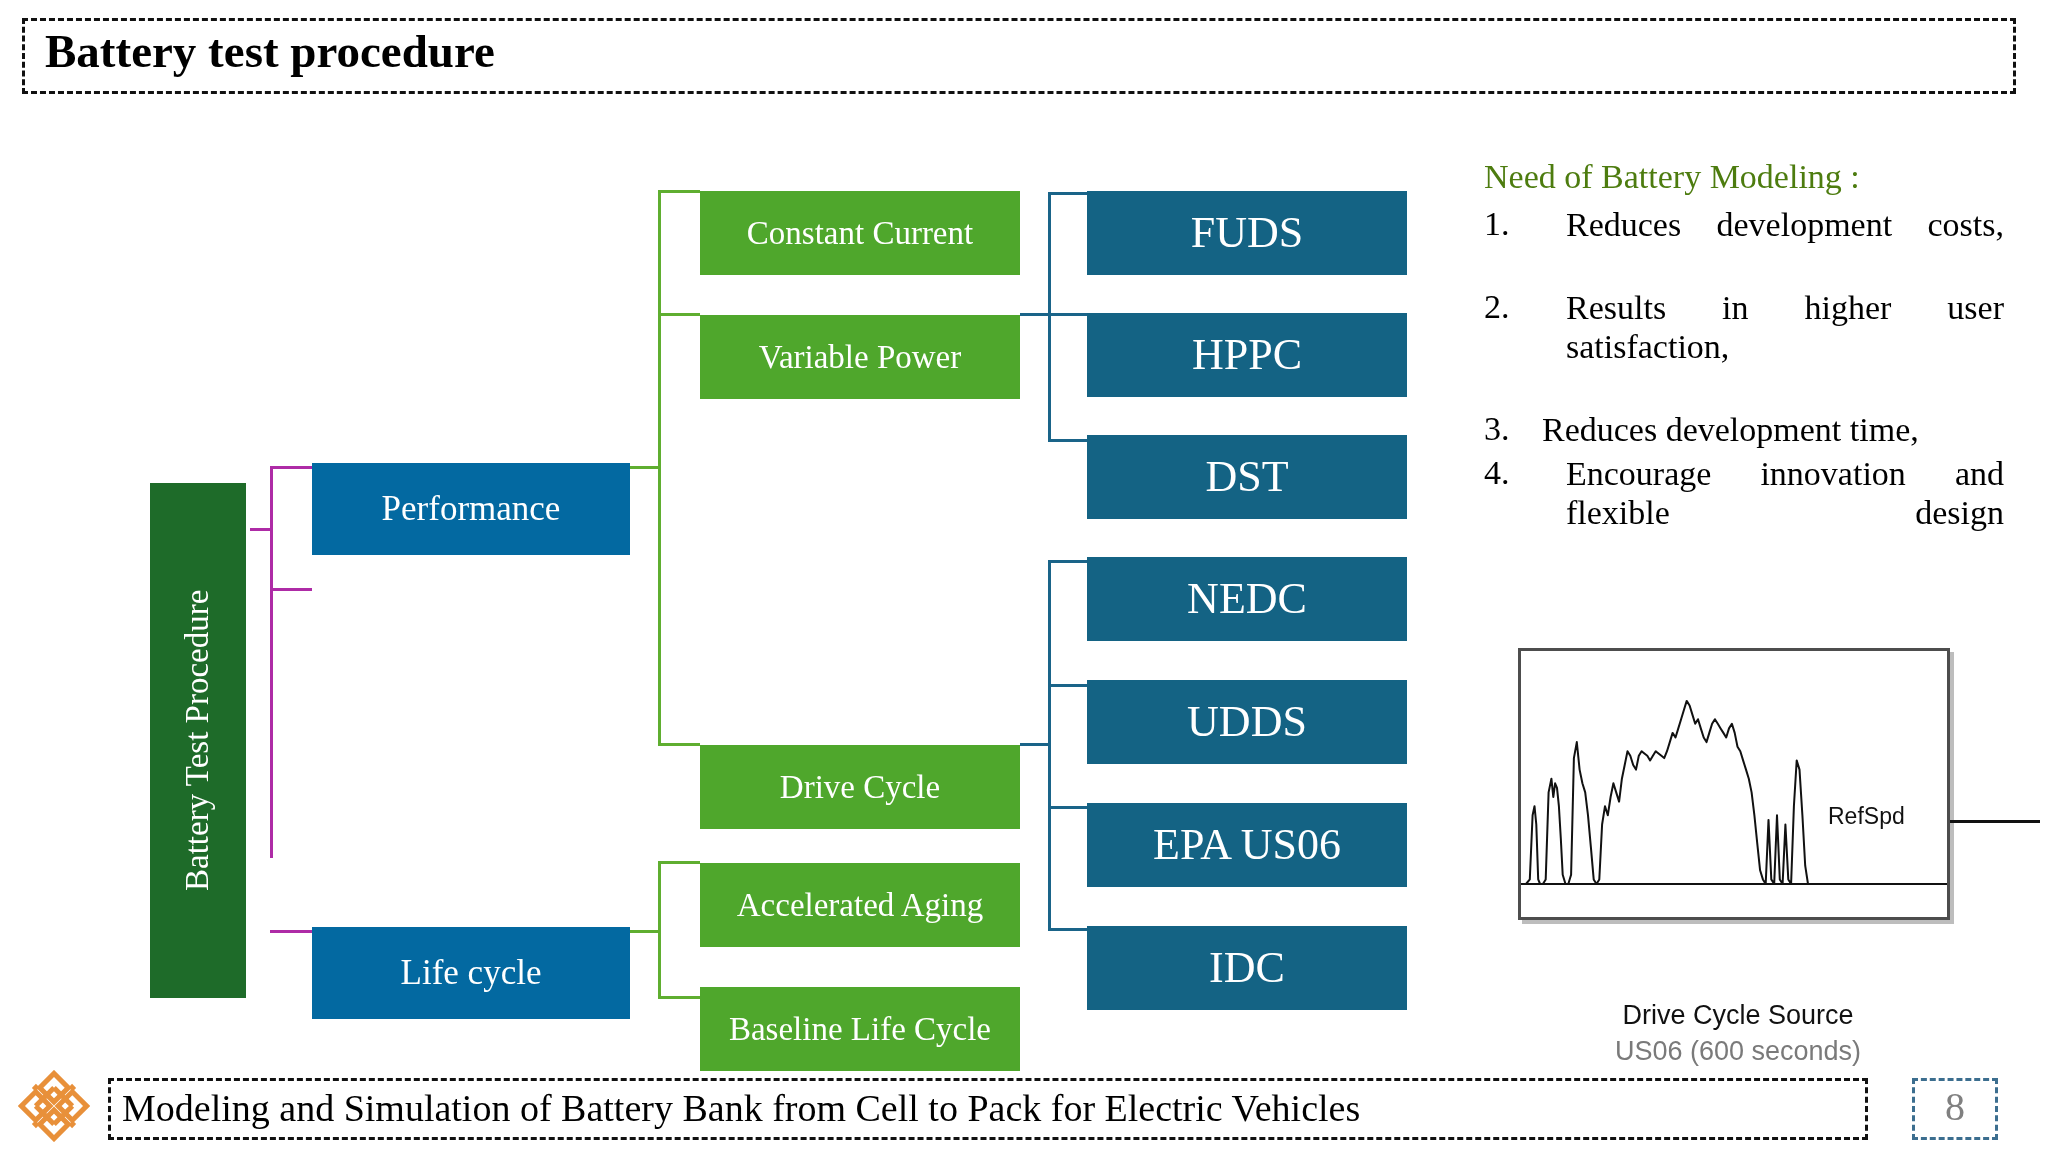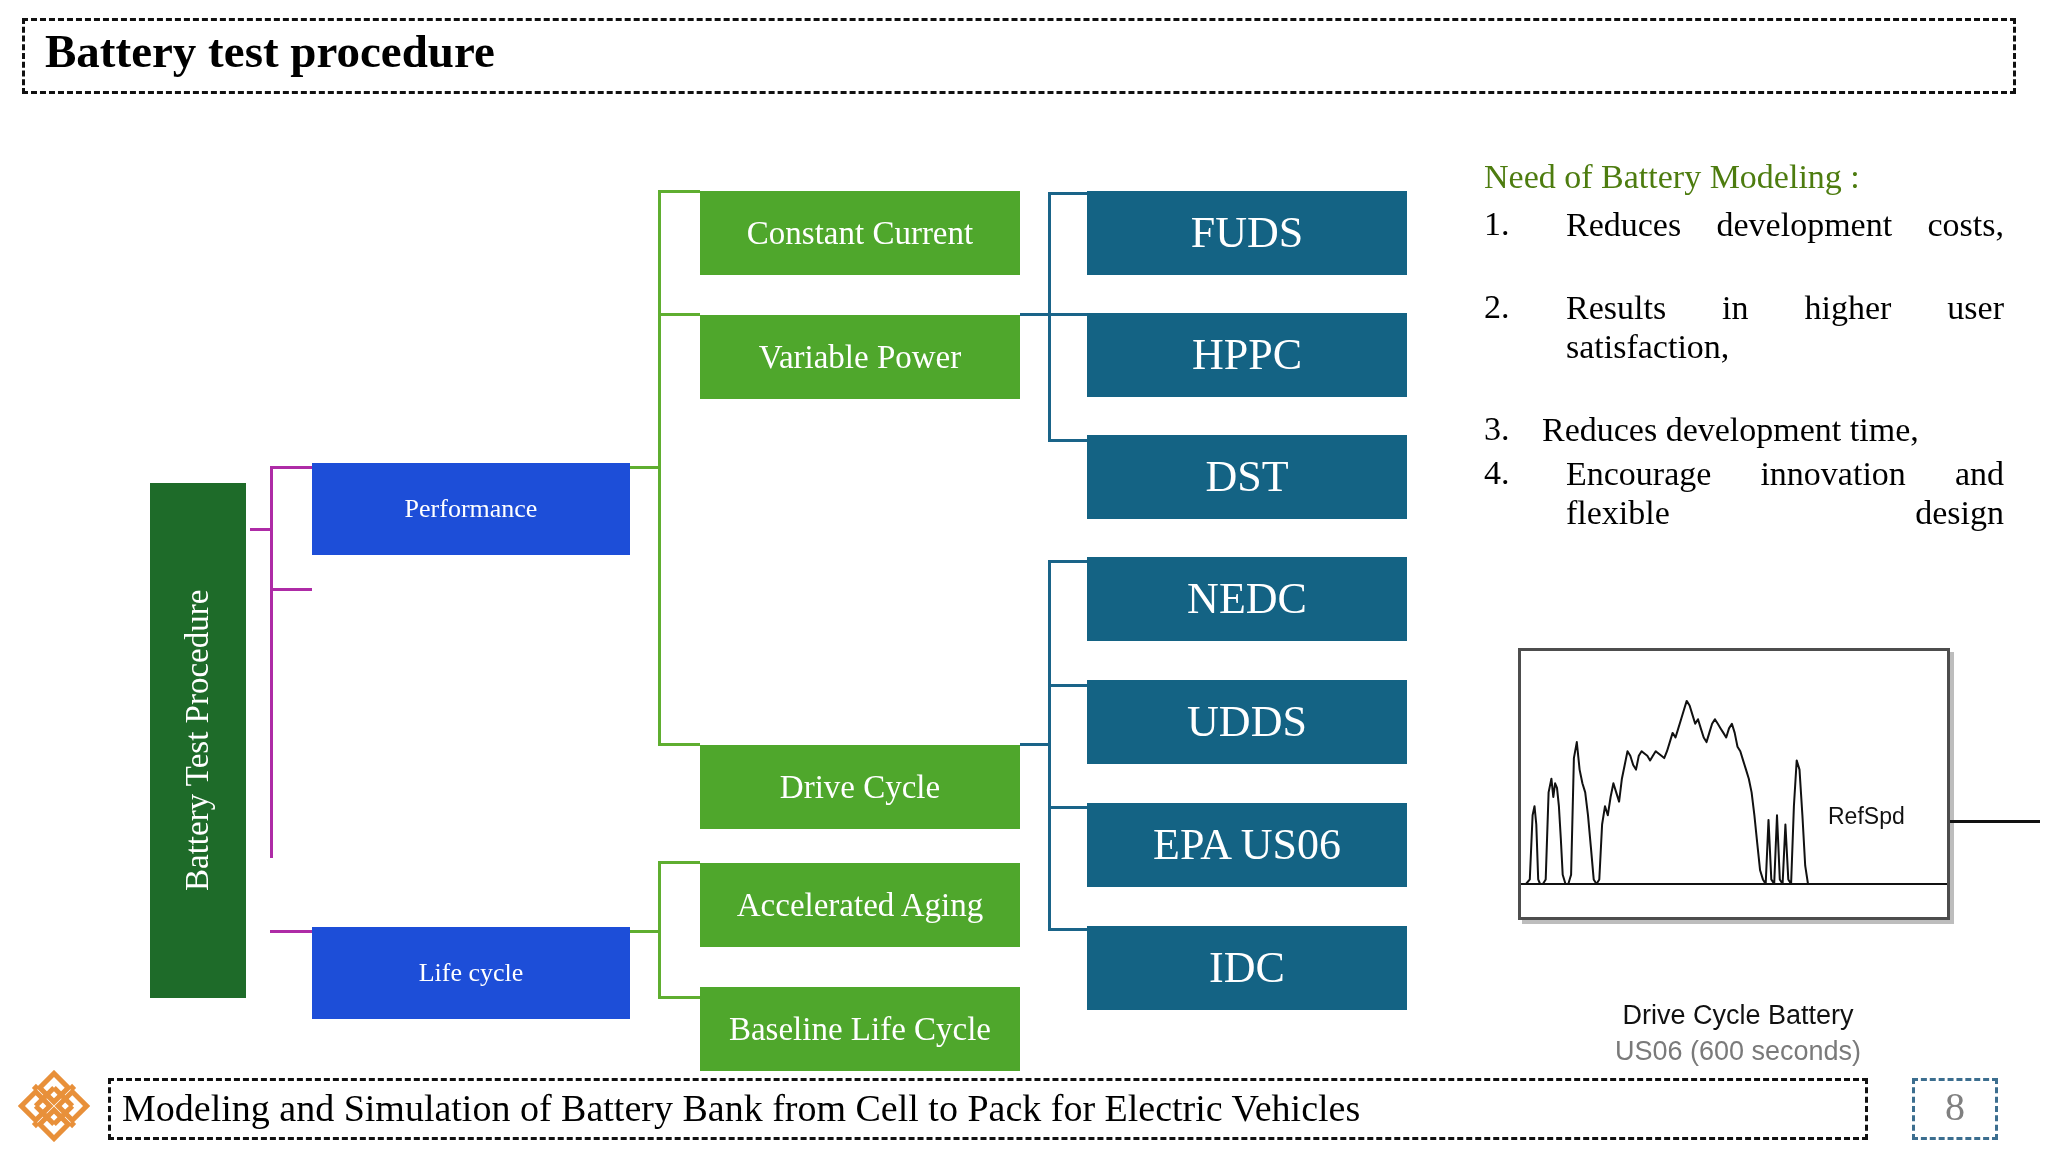--- a/index.html
+++ b/index.html
@@ -13,21 +13,21 @@
   .title-text{position:absolute;left:45px;top:24px;font-size:47px;font-weight:bold;
       color:#000;letter-spacing:0px;font-family:"Liberation Serif",serif;
       white-space:nowrap;}
 
   
   .box{position:absolute;box-sizing:border-box;display:flex;align-items:center;
        justify-content:center;text-align:center;color:#fff;line-height:1.05;
        font-family:"Liberation Serif",serif;margin-top:43px;}
   .root-box{background:#1E6B29;}
   .root-label{transform:rotate(-90deg);white-space:nowrap;font-size:33px;color:#fff;}
-  .purple{background:#1d4ed8;font-size:26px;}
+  .purple{background:#0369a1;font-size:35px;}
   .green{background:#4FA72C;font-size:33px;}
   .blue{background:#146384;font-size:44px;}
 
   
   .ln{position:absolute;}
   .h{height:3px;}
   .v{width:3px;}
   .c-purple{background:#AE2BA6;}
   .c-green{background:#5FAE30;}
   .c-blue{background:#1A6489;}
@@ -176,21 +176,21 @@
 
   <div class="fig-wrap">
     <div class="fig-frame"></div>
     <svg class="fig-svg" width="432" height="272" viewBox="0 0 432 272">
       <polyline id="cyclePath" fill="none" stroke="#111" stroke-width="2" stroke-linejoin="round" points="8.0,236.0 11.8,231.4 14.6,167.3 16.5,158.2 18.3,176.5 20.2,231.4 22.1,236.0 24.9,236.0 27.7,231.4 30.6,144.4 33.4,130.7 35.3,149.0 37.1,135.3 39.0,139.9 40.9,158.2 42.8,190.2 44.7,226.8 47.5,236.0 50.3,236.0 53.1,226.8 55.9,110.1 58.8,94.1 61.6,121.6 64.4,135.3 67.2,144.4 70.0,167.3 72.9,199.4 75.7,231.4 78.5,236.0 81.3,231.4 84.1,176.5 87.0,158.2 89.8,167.3 92.6,149.0 95.4,135.3 98.2,144.4 101.1,153.6 103.9,130.7 106.7,117.0 109.5,103.2 112.3,107.8 115.2,117.0 118.0,121.6 120.8,107.8 123.6,103.2 126.4,105.5 129.3,107.8 132.1,112.4 134.9,107.8 137.7,103.2 140.5,105.5 143.4,107.8 146.2,110.1 149.0,103.2 151.8,94.1 154.6,84.9 157.5,89.5 160.3,80.4 163.1,71.2 165.9,62.0 168.7,52.9 171.6,57.5 174.4,66.6 177.2,75.8 180.0,71.2 182.8,80.4 185.7,89.5 188.5,94.1 191.3,84.9 194.1,75.8 196.9,71.2 199.8,75.8 202.6,80.4 205.4,84.9 208.2,89.5 211.0,80.4 213.9,75.8 216.7,84.9 219.5,98.7 222.3,103.2 225.1,112.4 228.0,121.6 230.8,130.7 233.6,144.4 236.4,167.3 239.2,194.8 242.1,222.3 244.9,231.4 247.7,236.0 250.5,171.9 253.3,231.4 256.2,236.0 259.0,167.3 261.8,231.4 264.6,236.0 267.4,176.5 270.3,231.4 273.1,236.0 275.9,158.2 278.7,112.4 281.5,121.6 284.4,167.3 287.2,217.7 290.0,236.0"></polyline>
       <line x1="3" y1="236" x2="429" y2="236" stroke="#111" stroke-width="2"></line>
     </svg>
     <div class="refspd">RefSpd</div>
     <div class="refline"></div>
   </div>
-  <div class="fig-cap1">Drive Cycle Battery</div>
+  <div class="fig-cap1">Drive Cycle Source</div>
   <div class="fig-cap2">US06 (600  seconds)</div>
 
   <svg class="logo" viewBox="0 0 100 100">
     <g transform="rotate(45 50 50)" fill="none" stroke="#E8903A" stroke-width="7">
       <rect x="18" y="18" width="28" height="28"></rect>
       <rect x="54" y="18" width="28" height="28"></rect>
       <rect x="18" y="54" width="28" height="28"></rect>
       <rect x="54" y="54" width="28" height="28"></rect>
       <path d="M32 32 L32 68 M68 32 L68 68 M32 32 L68 32 M32 68 L68 68"></path>
       <path d="M46 14 L54 14 M46 86 L54 86 M14 46 L14 54 M86 46 L86 54"></path>

